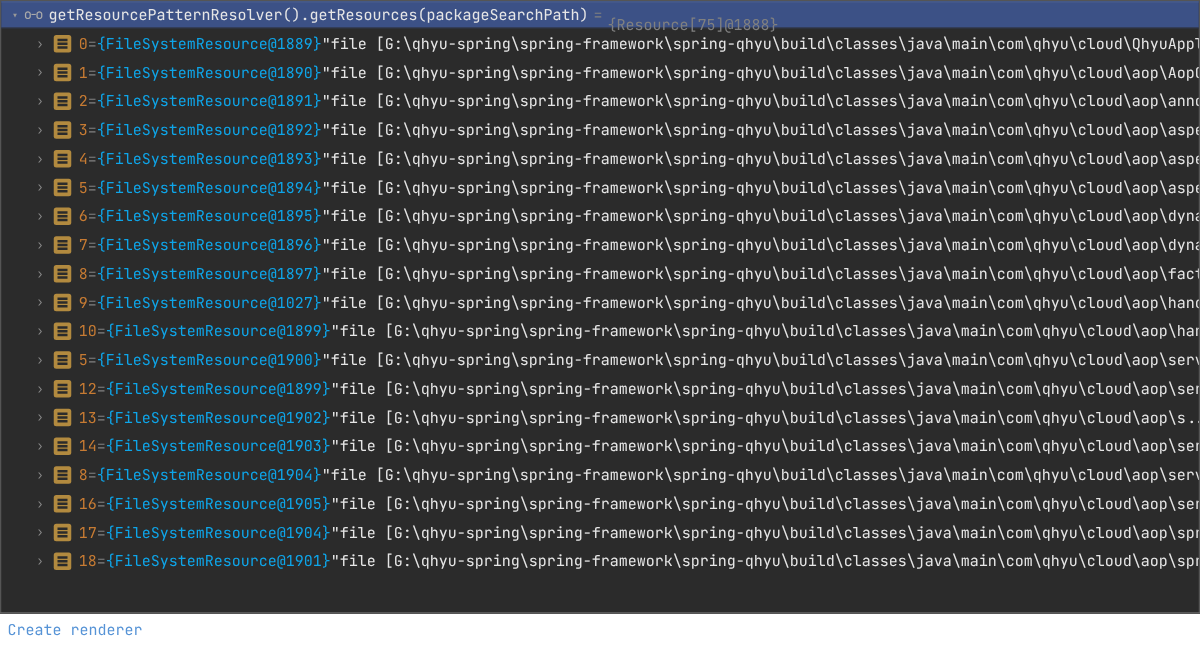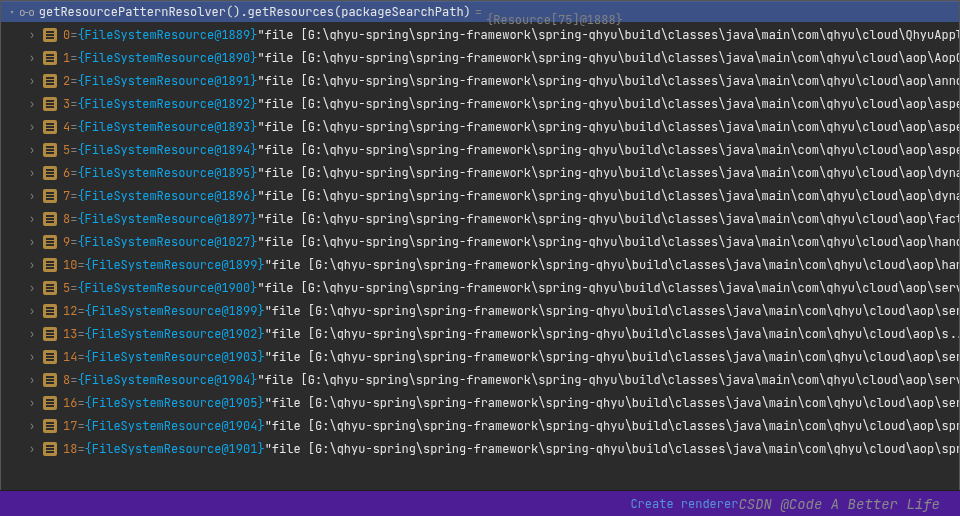--- a/index.html
+++ b/index.html
@@ -12,21 +12,21 @@
 .header .val { color:#808080;margin-top:16px; }
 .rows { padding-top:0; }
 .row { display:flex; align-items:center; height:23px; padding-left:28px; white-space:nowrap; overflow:hidden; }
 .row .chev { color:#888; font-size:10px; width:12px; display:inline-block; text-align:center; }
 .obj-icon { width:14px; height:14px; background:#b28a3f; border-radius:2px; margin:0 6px 0 8px; display:inline-flex; align-items:center; justify-content:center; flex-shrink:0; }
 .obj-icon::before { content:''; width:8px; height:2px; background:#2b2b2b; box-shadow:0 -3px 0 #2b2b2b,0 3px 0 #2b2b2b; }
 .idx { color:#c77b33; }
 .eq { color:#808080; }
 .res { color:#0ea5e9; }
 .path { color:#e6e6e6; }
-.footer { position:absolute; bottom:0; left:0; right:0; height:26px; background:#4c1d95; border-top:1px solid #1e1e1e; display:flex; align-items:center; padding:0 20px; justify-content:flex-end; }
+.footer { position:absolute; bottom:0; left:0; right:0; height:26px; background:#ffffff; border-top:1px solid #1e1e1e; display:flex; align-items:center; padding:0 6px; justify-content:space-between; }
 .create { color:#5693d6; cursor:pointer; }
 .watermark { color:#888; font-size:14px; font-style:italic; }
 .outer{border:1px solid #555;width:960px;height:516px;}
 </style>
 </head>
 <body>
 <div class="outer">
 
 <div class="header">
   <span class="chev">▾</span>
@@ -186,15 +186,14 @@
         <span class="obj-icon"></span>
         <span class="idx">18</span>
         <span class="eq"> = </span>
         <span class="res">{FileSystemResource@1901}</span> 
         <span class="path">"file [G:\qhyu-spring\spring-framework\spring-qhyu\build\classes\java\main\com\qhyu\cloud\aop\spring_ao</span>
       </div>
     </div>
 
 <div class="footer">
   <span class="create">Create renderer</span>
-  <span class="watermark">CSDN @Code A Better Life</span>
 </div>
 </div>
 
 </body></html>

